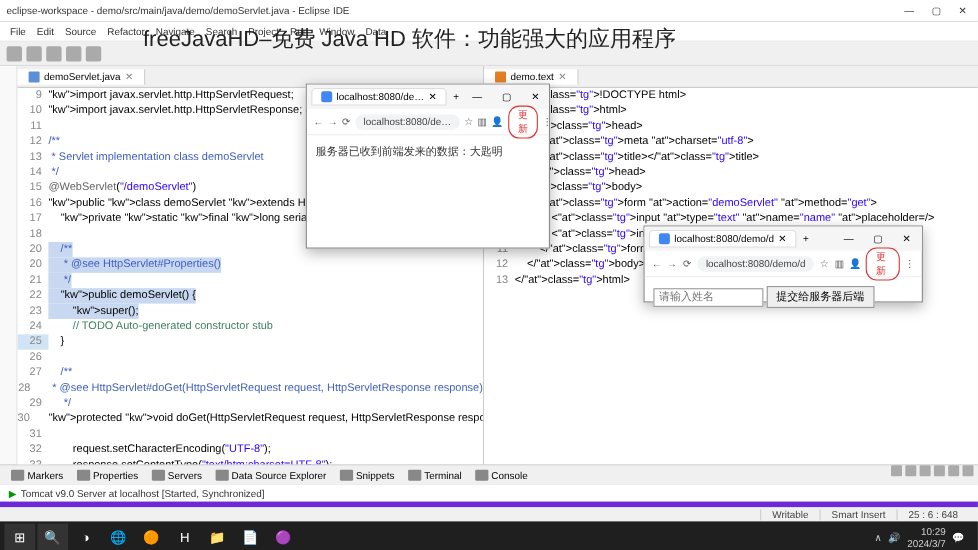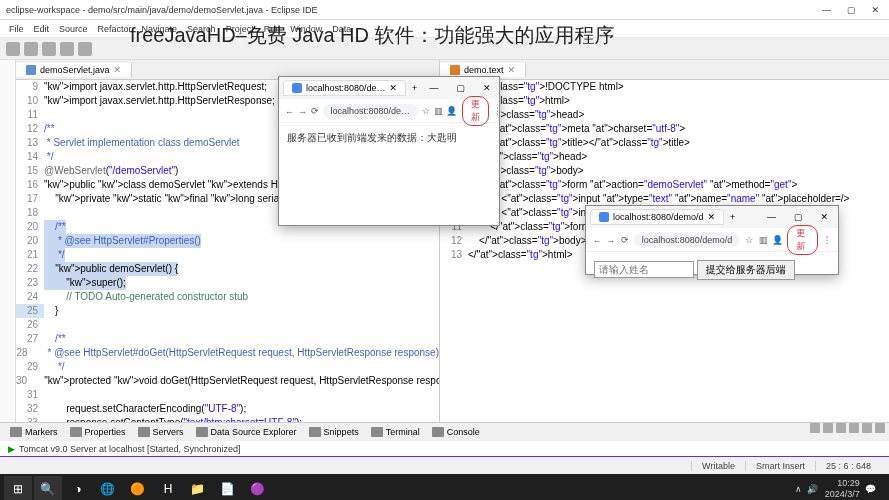--- a/index.html
+++ b/index.html
@@ -29,21 +29,21 @@
 .str{color:#2a00ff}
 .cm{color:#3f7f5f}
 .an{color:#646464}
 .jd{color:#3f5fbf}
 .bottom-tabs{height:18px;background:#f0f0f0;border-top:1px solid #ccc;display:flex;font-size:9px;padding:0 4px}
 .bottom-tabs span{padding:0 6px;cursor:pointer;display:flex;align-items:center;gap:3px}
 .bottom-tabs .ticon{width:10px;height:10px;background:#888;border-radius:1px}
 .bottom-tabs .tools{margin-left:auto;display:flex;gap:3px}
 .bottom-tabs .tools i{width:10px;height:10px;background:#aaa;border-radius:1px}
 .server-status{height:16px;background:#fff;font-size:9px;padding:0 8px;display:flex;align-items:center;color:#333;border-top:1px solid #eee}
-.status-bar{height:18px;background:#f0f0f0;border-top:1px solid #6d28d9;display:flex;align-items:center;font-size:9px;padding:0 8px;color:#444}
+.status-bar{height:18px;background:#f0f0f0;border-top:5px solid #6d28d9;display:flex;align-items:center;font-size:9px;padding:0 8px;color:#444}
 .status-bar .seg{padding:0 10px;border-left:1px solid #ccc}
 .status-bar .right{margin-left:auto;display:flex}
 .taskbar{height:30px;background:#1f1f1f;display:flex;align-items:center;padding:0 4px;gap:2px}
 .taskbar .tbtn{width:28px;height:26px;display:flex;align-items:center;justify-content:center;color:#fff;font-size:12px;cursor:pointer}
 .taskbar .tbtn.active{background:#333}
 .taskbar .tray{margin-left:auto;display:flex;align-items:center;gap:6px;color:#ccc;font-size:9px;padding-right:8px}
 .taskbar .tray .time{text-align:right;line-height:11px}
 .browser{position:absolute;background:#fff;border:1px solid #888;box-shadow:0 4px 12px rgba(0,0,0,0.3);z-index:50}
 .browser .bw-title{height:22px;background:#f5f5f5;display:flex;align-items:center;padding:0 4px;font-size:9px}
 .browser .bw-tab{background:#fff;padding:2px 8px;border-radius:4px 4px 0 0;border:1px solid #ddd;display:flex;align-items:center;gap:4px}

